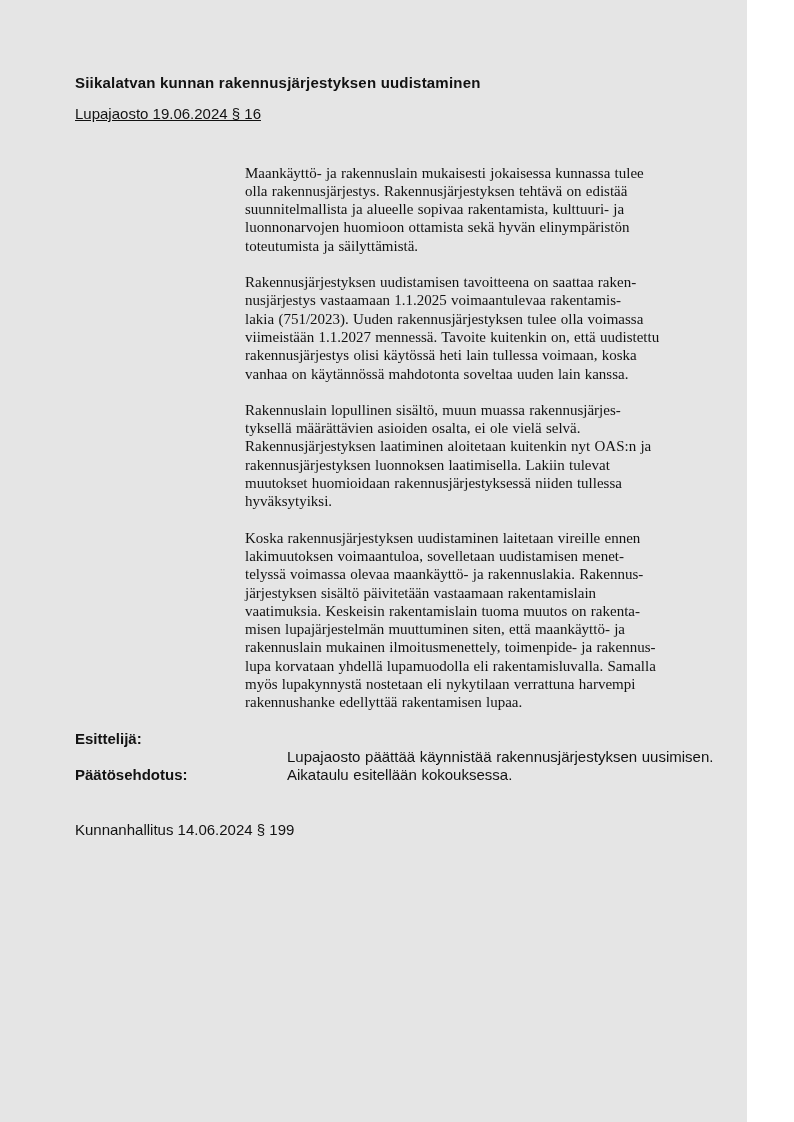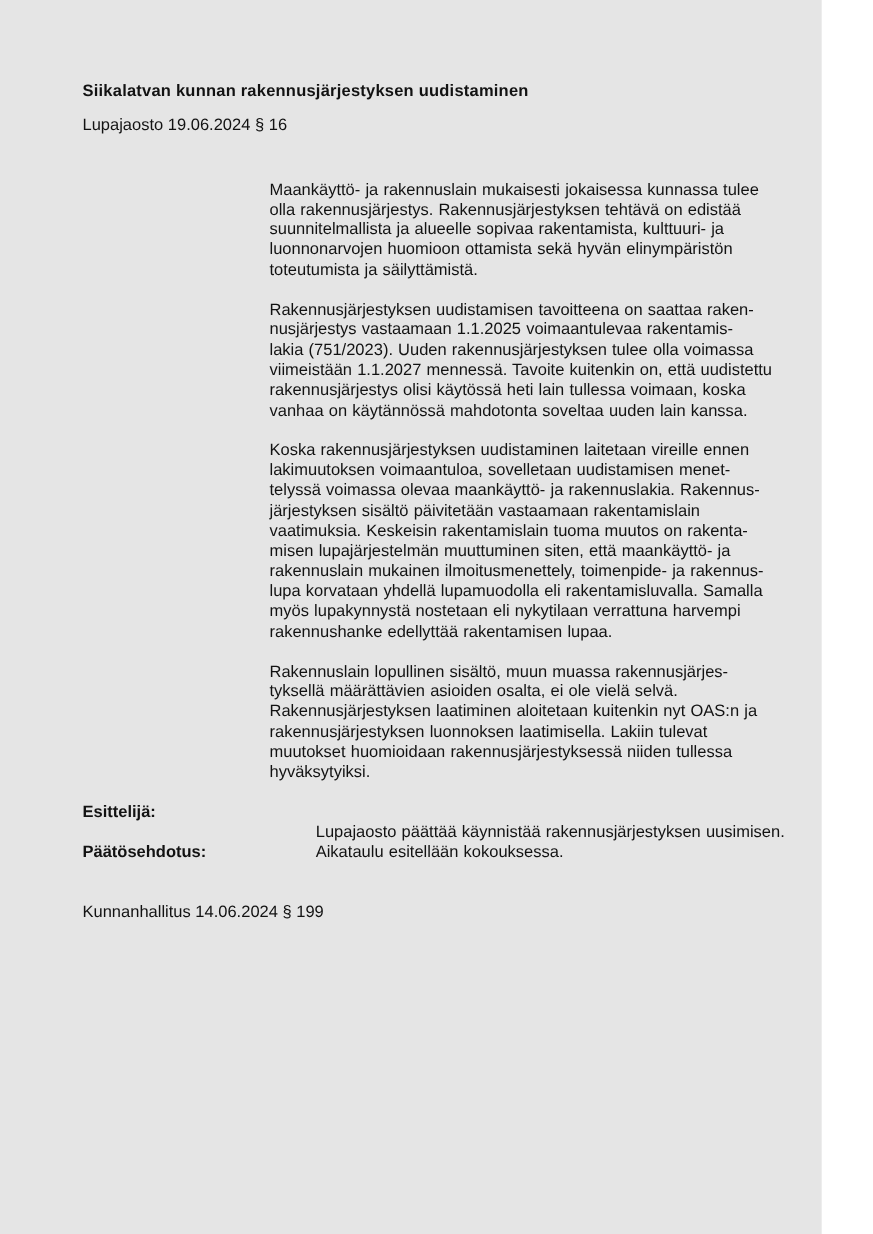--- a/index.html
+++ b/index.html
@@ -27,23 +27,25 @@
     line-height: 18.3px;
     letter-spacing: 0.2px;
     margin: 0 0 13px 0;
     white-space: pre-line;
   }
   .meta-line {
     font-size: 15px;
     line-height: 18.3px;
     margin: 0 0 40px 0;
     white-space: pre-line;
+    text-decoration: underline;
   }
   .body-col {
     margin-left: 170px;
+    font-family: Liberation Serif, serif;
   }
   .para {
     font-size: 15px;
     line-height: 18.3px;
     margin: 0 0 18px 0;
     white-space: pre-line;
     word-spacing: 0.5px;
   }
   .section {
     display: flex;
@@ -83,36 +85,36 @@
 olla rakennusjärjestys. Rakennusjärjestyksen tehtävä on edistää
 suunnitelmallista ja alueelle sopivaa rakentamista, kulttuuri- ja
 luonnonarvojen huomioon ottamista sekä hyvän elinympäristön
 toteutumista ja säilyttämistä.</p>
     <p class="para">Rakennusjärjestyksen uudistamisen tavoitteena on saattaa raken-
 nusjärjestys vastaamaan 1.1.2025 voimaantulevaa rakentamis-
 lakia (751/2023). Uuden rakennusjärjestyksen tulee olla voimassa
 viimeistään 1.1.2027 mennessä. Tavoite kuitenkin on, että uudistettu
 rakennusjärjestys olisi käytössä heti lain tullessa voimaan, koska
 vanhaa on käytännössä mahdotonta soveltaa uuden lain kanssa.</p>
+    <p class="para">Rakennuslain lopullinen sisältö, muun muassa rakennusjärjes-
+tyksellä määrättävien asioiden osalta, ei ole vielä selvä.
+Rakennusjärjestyksen laatiminen aloitetaan kuitenkin nyt OAS:n ja
+rakennusjärjestyksen luonnoksen laatimisella. Lakiin tulevat
+muutokset huomioidaan rakennusjärjestyksessä niiden tullessa
+hyväksytyiksi.</p>
     <p class="para">Koska rakennusjärjestyksen uudistaminen laitetaan vireille ennen
 lakimuutoksen voimaantuloa, sovelletaan uudistamisen menet-
 telyssä voimassa olevaa maankäyttö- ja rakennuslakia. Rakennus-
 järjestyksen sisältö päivitetään vastaamaan rakentamislain
 vaatimuksia. Keskeisin rakentamislain tuoma muutos on rakenta-
 misen lupajärjestelmän muuttuminen siten, että maankäyttö- ja
 rakennuslain mukainen ilmoitusmenettely, toimenpide- ja rakennus-
 lupa korvataan yhdellä lupamuodolla eli rakentamisluvalla. Samalla
 myös lupakynnystä nostetaan eli nykytilaan verrattuna harvempi
 rakennushanke edellyttää rakentamisen lupaa.</p>
-    <p class="para">Rakennuslain lopullinen sisältö, muun muassa rakennusjärjes-
-tyksellä määrättävien asioiden osalta, ei ole vielä selvä.
-Rakennusjärjestyksen laatiminen aloitetaan kuitenkin nyt OAS:n ja
-rakennusjärjestyksen luonnoksen laatimisella. Lakiin tulevat
-muutokset huomioidaan rakennusjärjestyksessä niiden tullessa
-hyväksytyiksi.</p>
   </div>
 
   <div class="section">
     <div class="section-label">Esittelijä:</div>
   </div>
 
   <div class="section">
     <div class="section-label">Päätösehdotus:</div>
     <div class="section-body">
       <p class="para">Lupajaosto päättää käynnistää rakennusjärjestyksen uusimisen.

